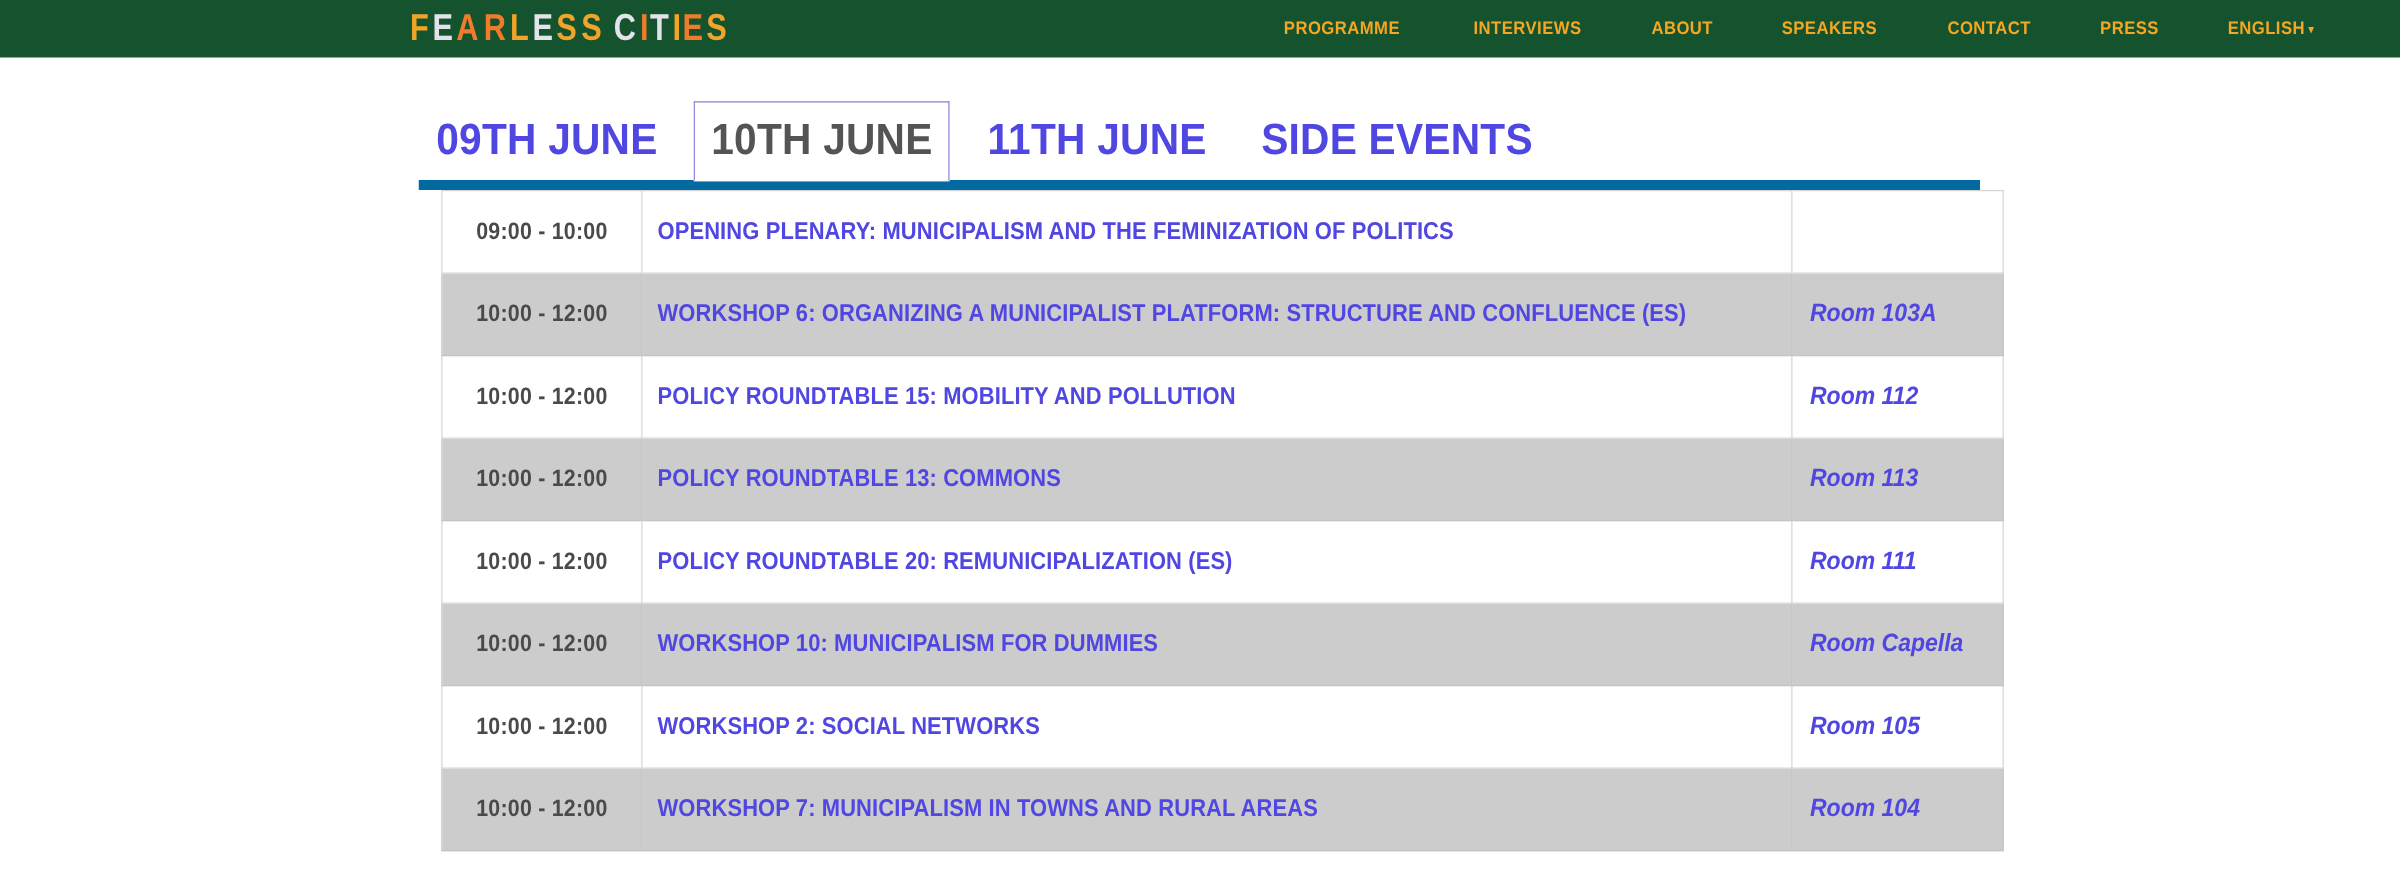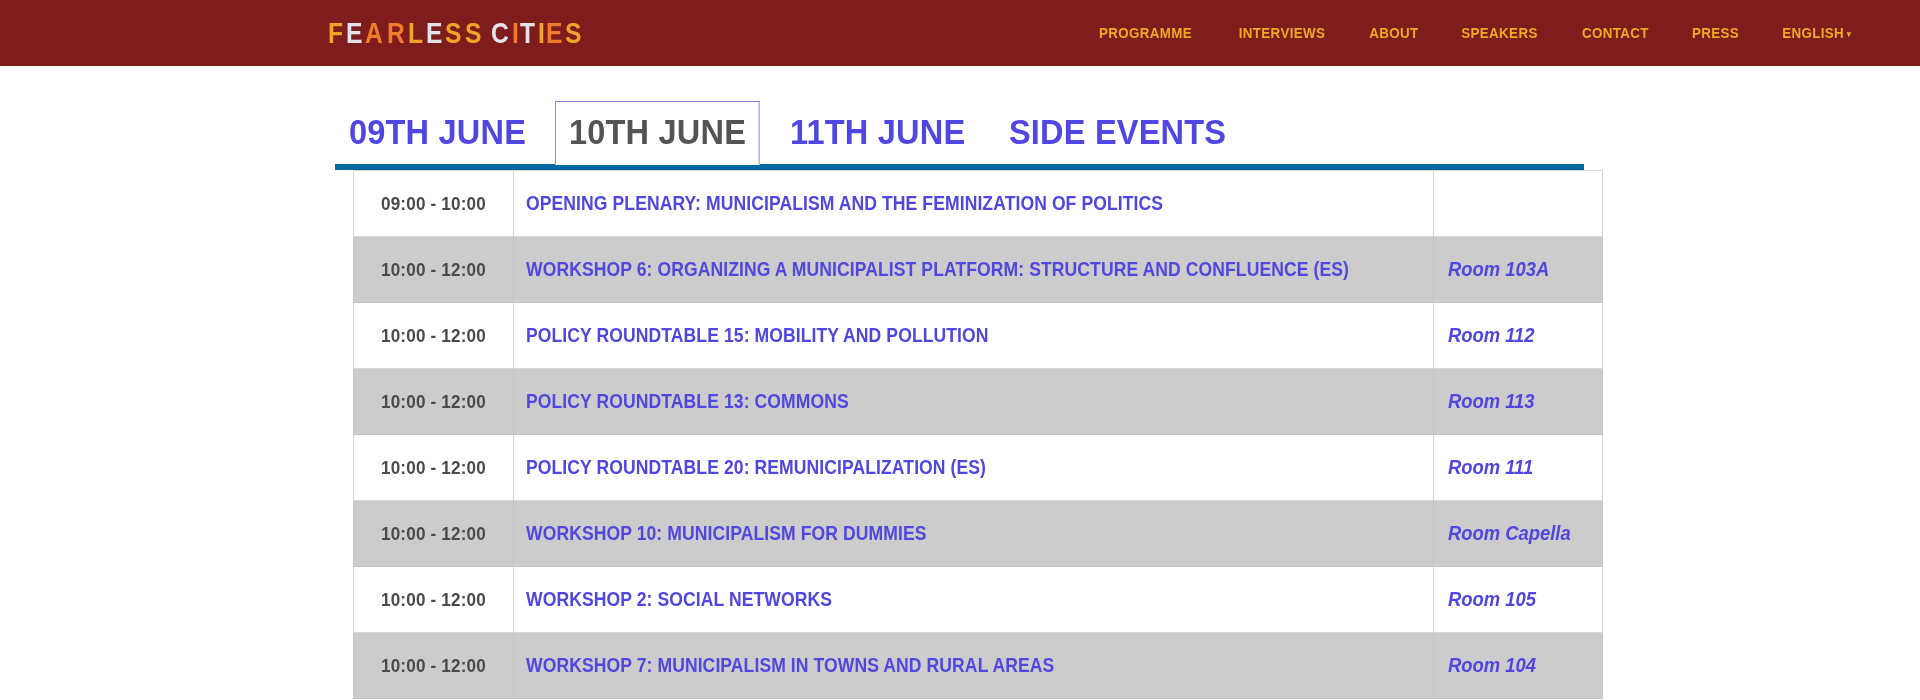--- a/index.html
+++ b/index.html
@@ -8,22 +8,22 @@
   html, body {
     width: 1920px;
     height: 700px;
     overflow: hidden;
     background: #ffffff;
     font-family: "Liberation Sans", sans-serif;
   }
 
   
   .site-header {
-    height: 66px;
-    background: #7f1d1d;
+    height: 46px;
+    background: #14532d;
     display: flex;
     align-items: center;
     position: relative;
     text-decoration: underline;
   }
 
   .brand {
     position: absolute;
     left: 328px;
     top: 50%;
@@ -41,21 +41,21 @@
   .brand span { display: inline-block; transform: scaleX(0.82); transform-origin: left center; }
   .brand .l-space { width: 7px; }
 
   .main-nav {
     position: absolute;
     right: 46px;
     top: 50%;
     transform: translateY(-50%);
     display: flex;
     align-items: flex-start;
-    gap: 4px;
+    gap: 16px;
   }
   .nav-item {
     color: #F5A623;
     font-family: "Liberation Sans Narrow", "Liberation Sans", sans-serif;
     font-weight: bold;
     font-size: 14.5px;
     letter-spacing: 0.4px;
     padding: 0 17px;
     text-decoration: none;
     white-space: nowrap;
@@ -102,21 +102,21 @@
     background: #ffffff;
     padding-top: 12px;
     margin-bottom: -1px;
     z-index: 3;
   }
 
   
   .schedule-wrap {
     margin-left: 335px;
     width: 1249px;
-    border-top: 6px solid #0369a1;
+    border-top: 8px solid #0369a1;
     position: relative;
     z-index: 1;
     padding-left: 18px;
   }
   table.schedule {
     border-collapse: collapse;
     width: 100%;
     table-layout: fixed;
   }
   table.schedule tr.row-odd  td { background: #ffffff; }

